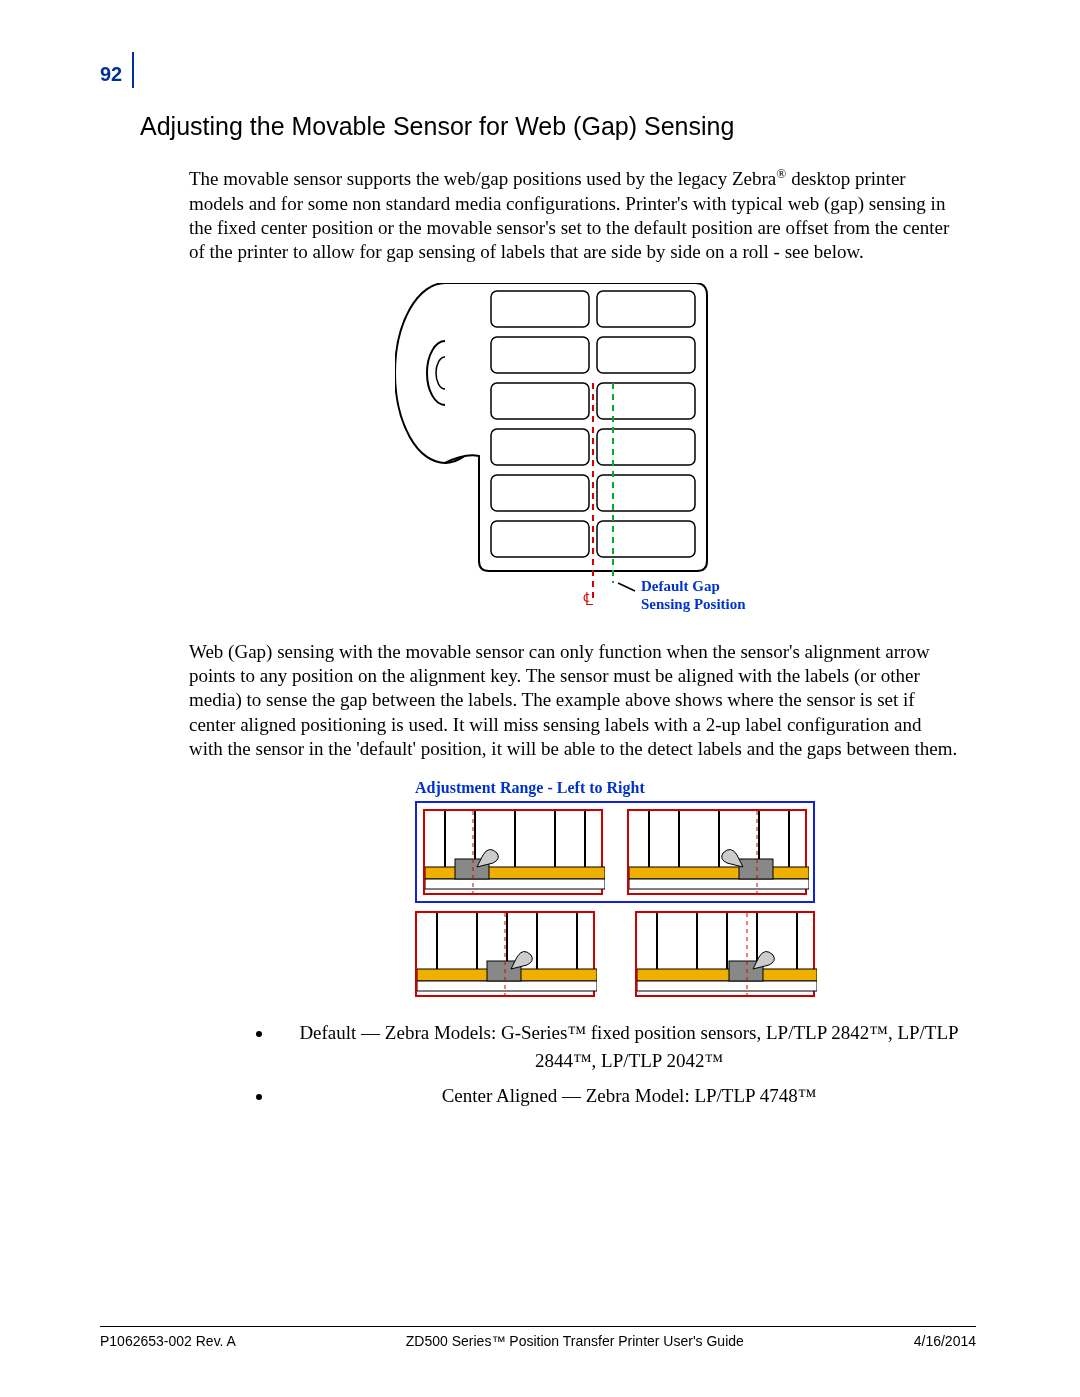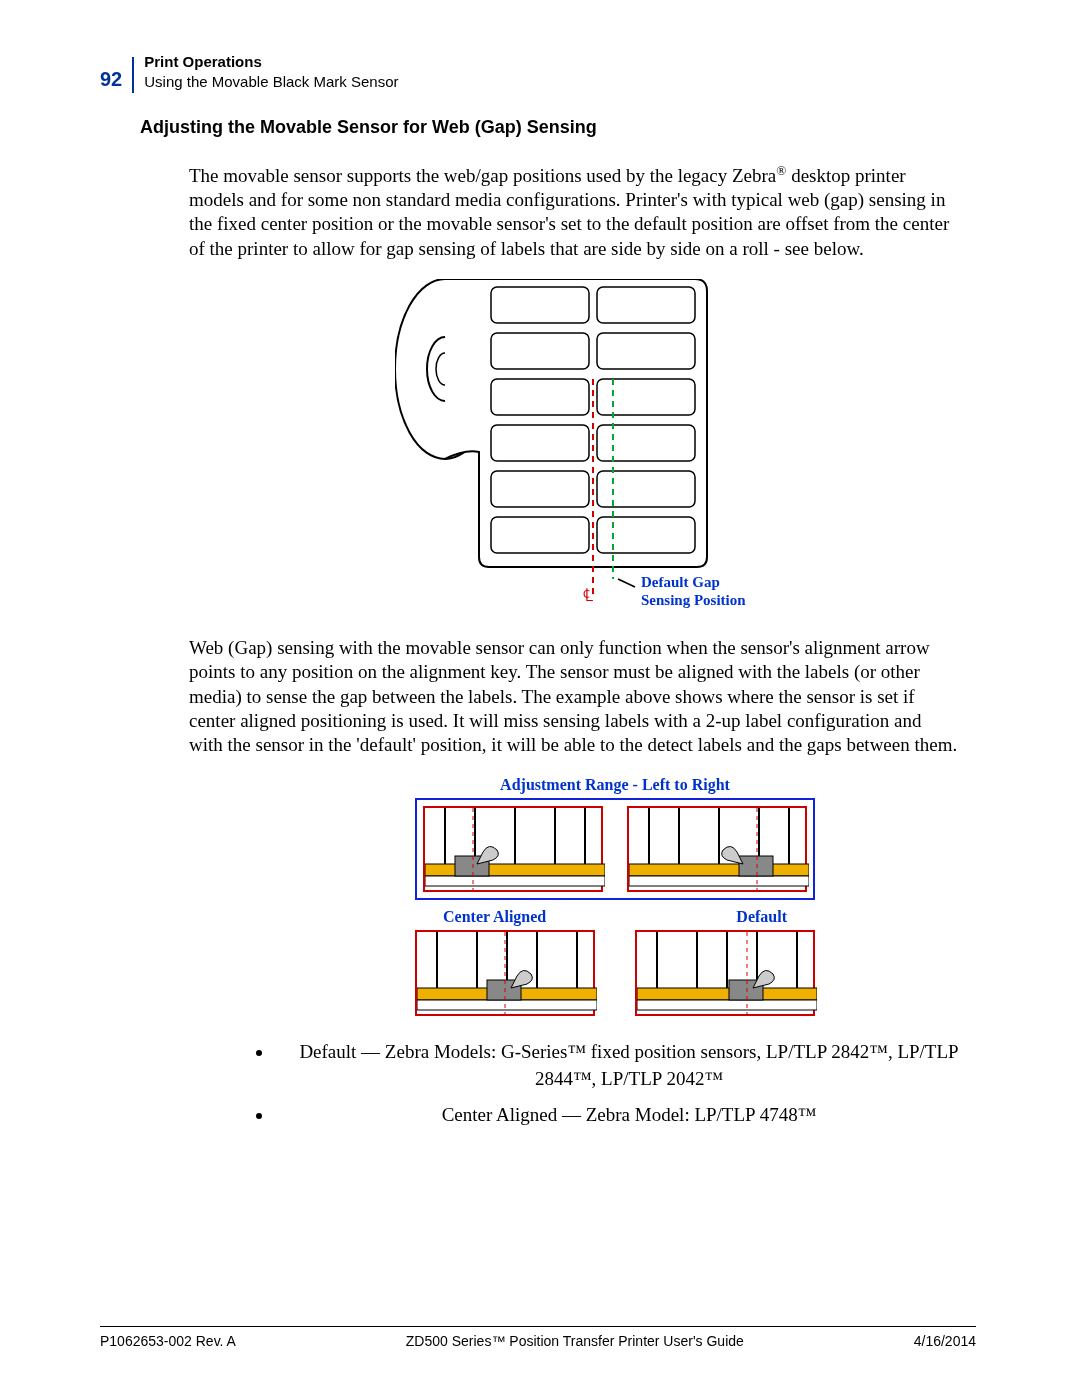--- a/index.html
+++ b/index.html
@@ -28,22 +28,22 @@
   }
   .header-divider {
     width: 2px;
     height: 36px;
     background: #003399;
     margin-right: 10px;
   }
   .header-titles .section-title { font-weight: bold; }
   .heading {
     font-family: Arial, Helvetica, sans-serif;
-    font-weight: bold;
-    font-size: 18px;
+    font-weight: normal;
+    font-size: 25px;
     margin: 0 0 24px 40px;
   }
   .body-text {
     font-size: 19px;
     line-height: 1.28;
     margin: 0 0 18px 89px;
     width: 770px;
   }
   .figure-wrap {
     margin: 10px 0 22px 130px;
@@ -75,21 +75,21 @@
   .roll-svg { width: 440px; height: 335px; }
   .label-rect { fill: none; stroke: #000; stroke-width: 1.5; }
 
   
   .range-wrap { width: 400px; }
   .range-caption, .fig2-cap {
     font-family: "Comic Sans MS", "Segoe Script", cursive;
     color: #0033cc;
     font-weight: bold;
     font-size: 16px;
-    text-align: center;
+    text-align: left;
   }
   .range-box {
     border: 2px solid #1122dd;
     padding: 6px;
     display: flex;
     justify-content: space-between;
     gap: 12px;
     margin: 4px 0 8px 0;
   }
   .sensor-tile {
@@ -107,24 +107,20 @@
     font-weight: bold;
     font-size: 15px;
   }
 </style>
 </head>
 <body>
 
 <div class="header-row">
   <div class="page-num">92</div>
   <div class="header-divider"></div>
-  <div class="header-titles">
-    <div class="section-title">Print Operations</div>
-    <div>Using the Movable Black Mark Sensor</div>
-  </div>
 </div>
 
 <h1 class="heading">Adjusting the Movable Sensor for Web (Gap) Sensing</h1>
 
 <p class="body-text">
   <span>The movable sensor supports the web/gap positions used by the legacy Zebra</span><span class="sup">®</span><span> desktop printer models and for some non standard media configurations. Printer's with typical web (gap) sensing in the fixed center position or the movable sensor's set to the default position are offset from the center of the printer to allow for gap sensing of labels that are side by side on a roll - see below.</span>
 </p>
 
 <div class="figure-wrap">
   <svg class="roll-svg" viewBox="0 0 440 335">
@@ -202,24 +198,20 @@
               <line x1="90" y1="0" x2="90" y2="56"></line>
               <line x1="130" y1="0" x2="130" y2="56"></line>
               <line x1="160" y1="0" x2="160" y2="56"></line>
             </g>
           <rect x="110" y="48" width="34" height="20" fill="#888" stroke="#000"></rect>
           <path d="M108 44 q-6 -10 -14 -2 q-4 6 4 10 l16 4 z" fill="#ccc" stroke="#000"></path>
           <line x1="128" y1="0" x2="128" y2="86" stroke="#d40000" stroke-dasharray="4 4"></line>
         </svg>
       </div>
     </div>
-    <div class="caps-row">
-      <div class="fig2-cap">Center Aligned</div>
-      <div class="fig2-cap">Default</div>
-    </div>
     <div class="row2">
       <div class="sensor-tile">
         <svg viewBox="0 0 180 86" width="180" height="86">
           <rect x="0" y="56" width="180" height="12" fill="#f0b000" stroke="#000"></rect>
           <rect x="0" y="68" width="180" height="10" fill="#fff" stroke="#000"></rect>
           <g stroke="#000" stroke-width="2">
               <line x1="20" y1="0" x2="20" y2="56"></line>
               <line x1="60" y1="0" x2="60" y2="56"></line>
               <line x1="90" y1="0" x2="90" y2="56"></line>
               <line x1="120" y1="0" x2="120" y2="56"></line>

